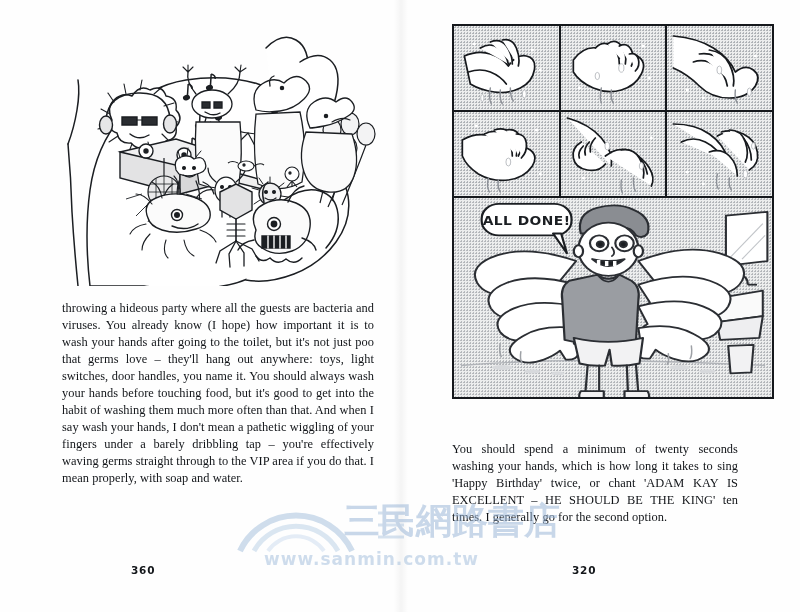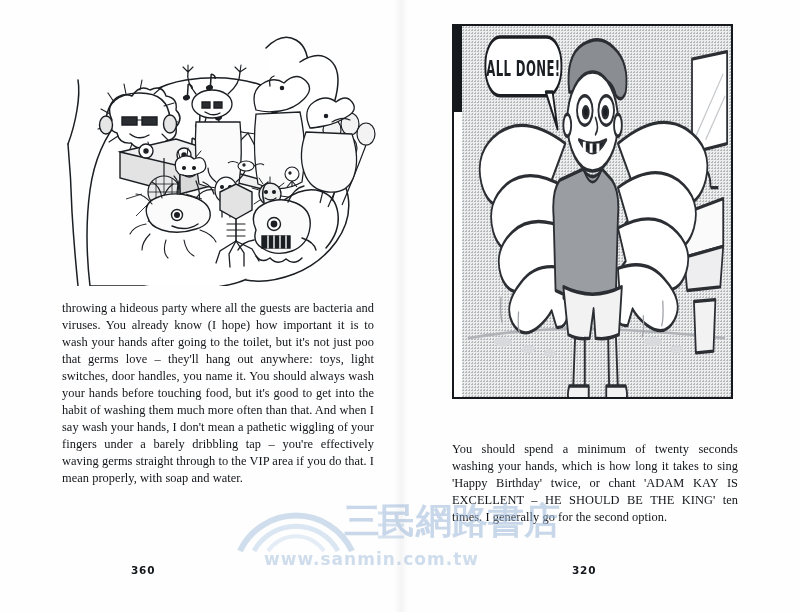--- a/index.html
+++ b/index.html
@@ -72,27 +72,27 @@
     letter-spacing: 1.0px;
     color: #0a0d10;
     transform: scaleX(0.93);
   }
 
   
   #handwash-figure {
     position: absolute;
     left: 4px;
     top: 24px;
-    width: 281px;
+    width: 322px;
     height: 375px;
     border: 2.5px solid #15181c;
     box-sizing: border-box;
     background: #ffffff;
     display: flex;
-    flex-direction: row;
+    flex-direction: column;
   }
   .panel-row {
     display: flex;
     flex: 0 0 auto;
   }
   .wash-panel {
     position: relative;
     flex: 1 1 0;
     height: 84px;
     border-right: 2.2px solid #15181c;

